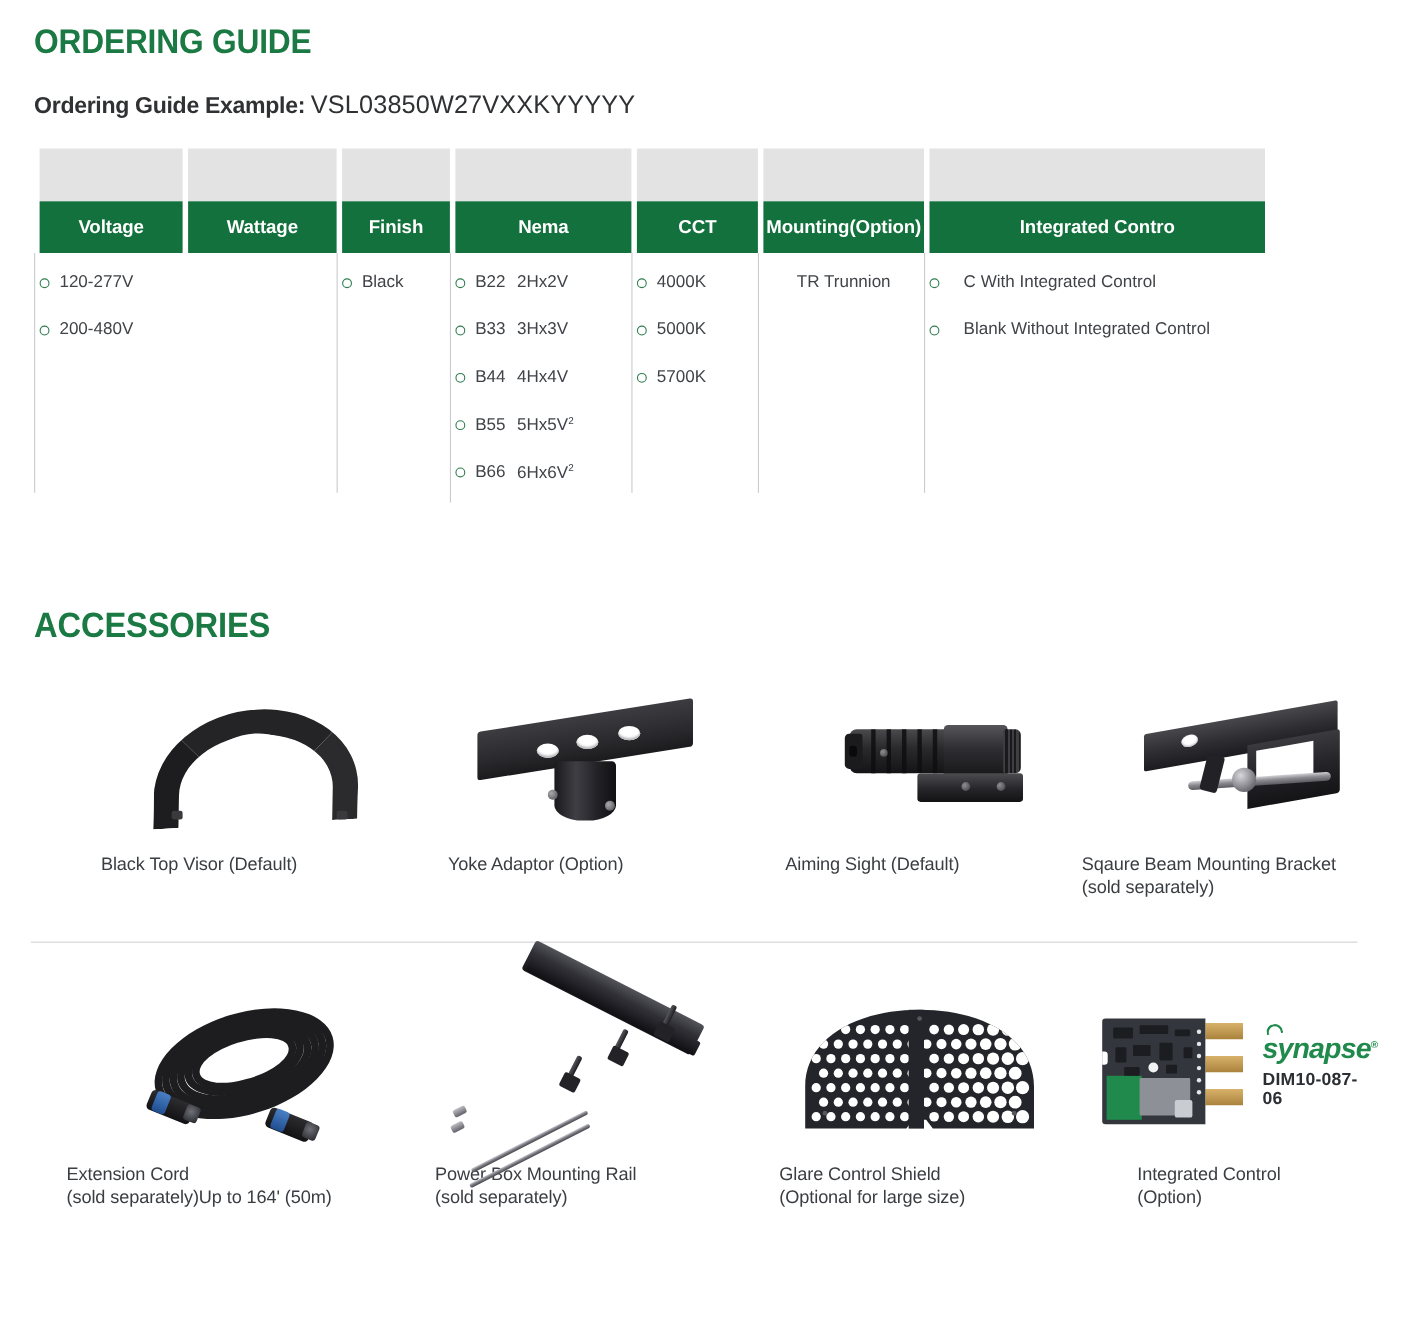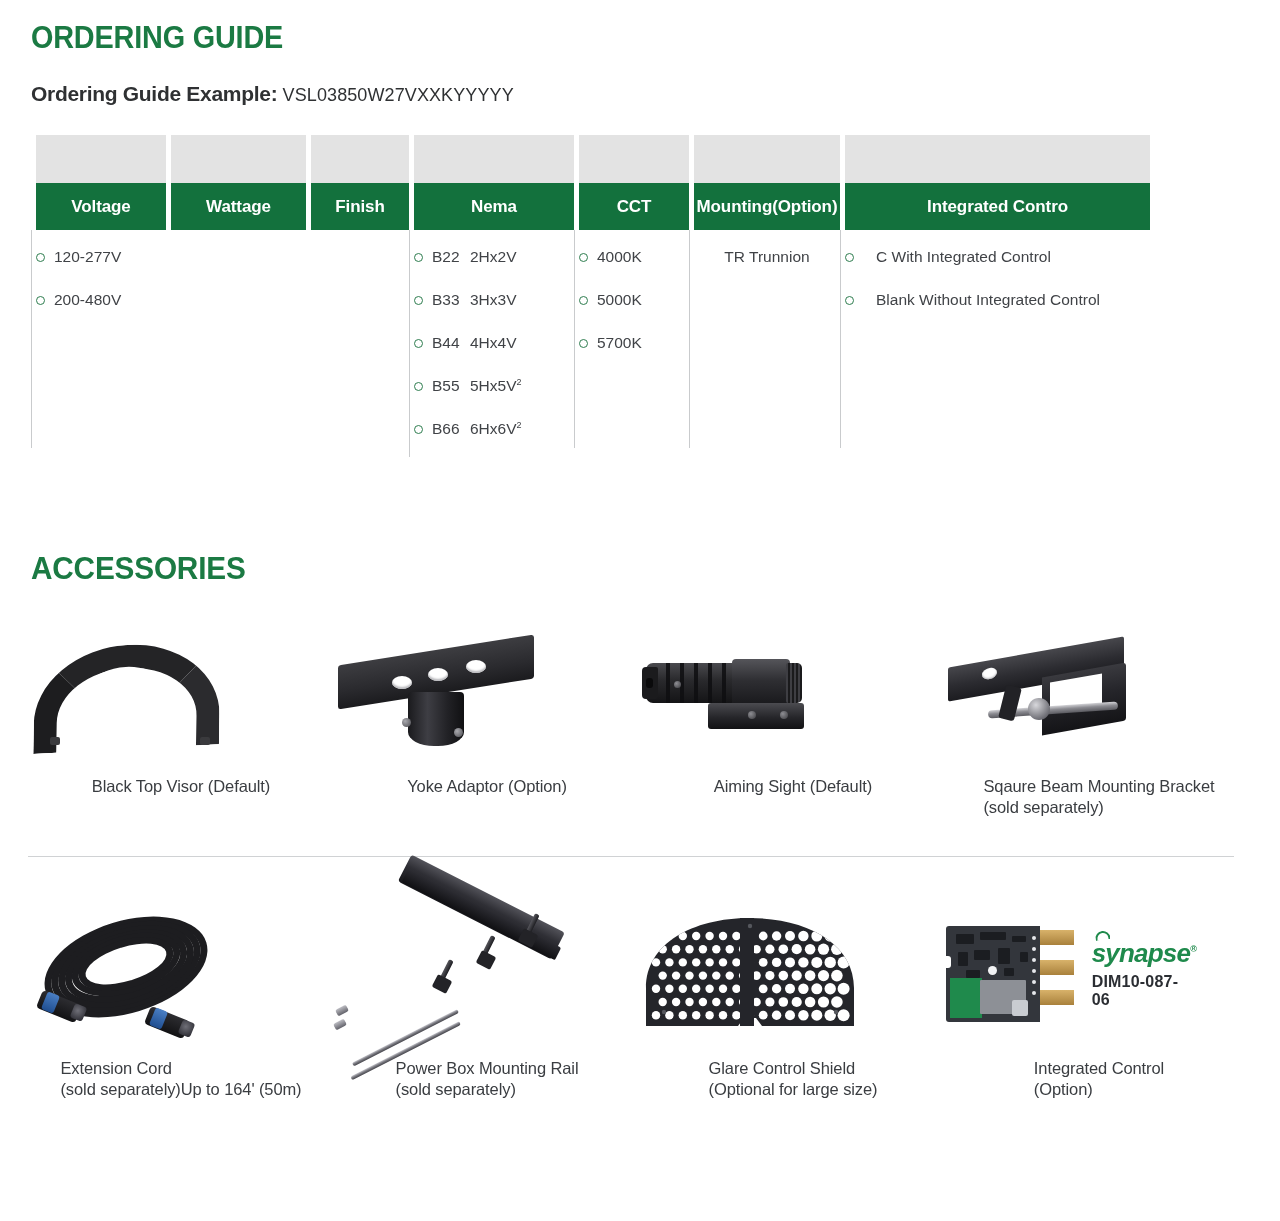--- a/index.html
+++ b/index.html
@@ -32,21 +32,21 @@
     left: 31px; top: 82px;
     font-size: 19px;
     color: #2f3133;
     white-space: nowrap;
   }
   #example-line .lbl {
     font-weight: bold;
     font-size: 21px;
     letter-spacing: -0.3px;
   }
-  #example-line .val { font-size: 18px; letter-spacing: 0.1px; }
+  #example-line .val { font-size: 23px; letter-spacing: 0.1px; }
 
   
   #order-table {
     position: absolute;
     left: 36px; top: 135px;
     width: 1208px;
     display: flex;
     align-items: flex-start;
   }
   .col { position: relative; }
@@ -142,21 +142,21 @@
     width: 306px;
     display: flex;
     flex-direction: column;
     align-items: center;
   }
   .acc-art {
     height: 168px;
     width: 100%;
     display: flex;
     align-items: center;
-    justify-content: flex-start;
+    justify-content: flex-end;
     position: relative;
   }
   .acc-caption {
     font-size: 16.5px;
     color: #3a3d41;
     text-align: left;
     line-height: 1.28;
     white-space: pre-line;
     letter-spacing: -0.1px;
   }
@@ -489,20 +489,26 @@
     <div class="col" style="width: 135px;">
       <div class="col-gap-top"></div>
       <div class="col-head">
         <span>Wattage</span>
       </div>
     </div>
     <div class="col" style="width: 98px;">
       <div class="col-gap-top"></div>
       <div class="col-head">
         <span>Finish</span>
+      </div>
+      <div class="col-body with-rule">
+        <div class="opt">
+          <span class="radio"></span>
+          <span class="opt-text"><span>Black</span></span>
+        </div>
       </div>
     </div>
     <div class="col" style="width: 160px;">
       <div class="col-gap-top"></div>
       <div class="col-head">
         <span>Nema</span>
       </div>
       <div class="col-body with-rule">
         <div class="opt">
           <span class="radio"></span>

